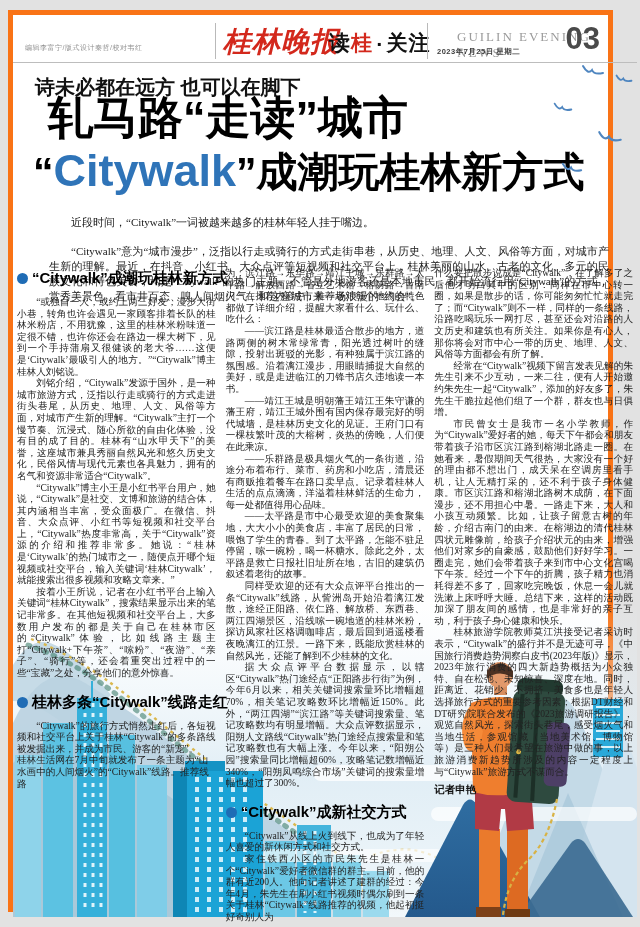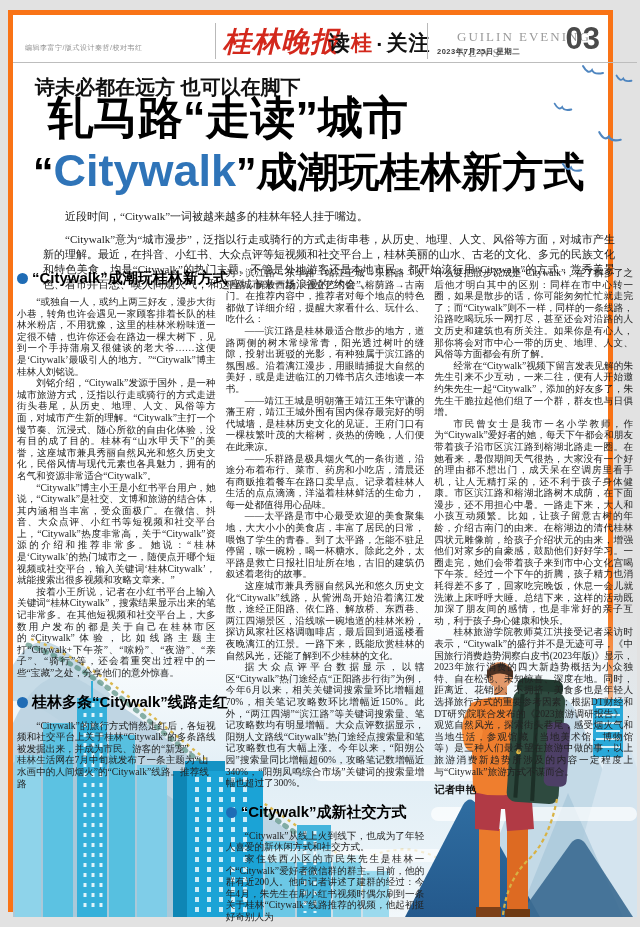--- a/index.html
+++ b/index.html
@@ -27,21 +27,21 @@
           font-size:20px;font-weight:bold;color:#111;}
   .hl1{position:absolute;left:35px;top:78px;font-family:"Liberation Sans",sans-serif;
        font-size:45px;font-weight:900;color:#000;letter-spacing:0px;line-height:50px;}
   .hl2{position:absolute;left:20px;top:132px;font-family:"Liberation Sans",sans-serif;
        font-size:41px;font-weight:900;color:#000;line-height:48px;}
   .hl2 .en{color:#2f74b8;font-size:45px;}
   .bird{position:absolute;}
   
   .lead{position:absolute;left:22px;top:186px;width:588px;font-size:11px;line-height:15px;
         text-align:justify;color:#1b1b1b;}
-  .lead p{margin:8px;text-indent:2em;}
+  .lead p{margin:14px;text-indent:2em;}
   
   .cols{position:absolute;left:4px;top:252px;width:616px;display:flex;gap:10px;z-index:2;}
   .col{flex:1;min-width:0;}
   .sec{display:flex;align-items:center;margin:2px 0 8px 0;font-family:"Liberation Sans",sans-serif;
        font-size:15px;font-weight:bold;color:#000;white-space:nowrap;}
   .sec.mid{margin-top:14px;}
   .dot{display:inline-block;width:11px;height:11px;border-radius:50%;background:#1f6cb5;
        margin-right:4px;flex:0 0 auto;}
   .bp{margin:0;font-size:9.6px;line-height:11.6px;text-align:justify;text-indent:2em;color:#222;}
   .bp.wrap-right{text-align:left;text-indent:0;}
@@ -199,21 +199,21 @@
         </h3>
       <p class="bp">“Citywalk”的旅行方式悄然走红后，各短视频和社交平台上关于桂林“Citywalk”的多条路线被发掘出来，并成为市民、游客的“新宠”。</p>
       <p class="bp wrap-right">桂林生活网在7月中旬就发布了一条主题为“山水画中的人间烟火”的“Citywalk”线路。推荐线路</p>
     </div>
     <div class="col">
       <p class="bp" style="text-indent:0">为：滨江路→东华路→靖江王城→乐群路→太平路→解放西路→省立艺术馆→榕荫路→古南门。在推荐内容中，推荐者对每个地点的特色都做了详细介绍，提醒大家看什么、玩什么、吃什么：</p>
       <p class="bp">——滨江路是桂林最适合散步的地方，道路两侧的树木常绿常青，阳光透过树叶的缝隙，投射出斑驳的光影，有种独属于滨江路的氛围感。沿着漓江漫步，用眼睛捕捉大自然的美好，或是走进临江的刀锋书店久违地读一本书。</p>
       <p class="bp">——靖江王城是明朝藩王靖江王朱守谦的藩王府，靖江王城外围有国内保存最完好的明代城墙，是桂林历史文化的见证。王府门口有一棵枝繁叶茂的大榕树，炎热的傍晚，人们便在此乘凉。</p>
       <p class="bp">——乐群路是极具烟火气的一条街道，沿途分布着布行、菜市、药房和小吃店，清晨还有商贩推着餐车在路口卖早点。记录着桂林人生活的点点滴滴，洋溢着桂林鲜活的生命力，每一处都值得用心品味。</p>
       <p class="bp">——太平路是市中心最受欢迎的美食聚集地，大大小小的美食店，丰富了居民的日常，喂饱了学生的青春。到了太平路，怎能不驻足停留，嗦一碗粉，喝一杯糖水。除此之外，太平路是救亡日报社旧址所在地，古旧的建筑仍叙述着老街的故事。</p>
-      <p class="bp">这座城市兼具秀丽自然风光和悠久历史文化“Citywalk”线路，从訾洲岛开始沿着漓江发散，途经正阳路、依仁路、解放桥、东西巷、两江四湖景区，沿线嗦一碗地道的桂林米粉，探访凤家社区格调咖啡店，最后回到逍遥楼看夜晚漓江的江景。一路下来，既能欣赏桂林的自然风光，还能了解到不少桂林的文化。</p>
+      <p class="bp">同样受欢迎的还有大众点评平台推出的一条“Citywalk”线路，从訾洲岛开始沿着漓江发散，途经正阳路、依仁路、解放桥、东西巷、两江四湖景区，沿线嗦一碗地道的桂林米粉，探访凤家社区格调咖啡店，最后回到逍遥楼看夜晚漓江的江景。一路下来，既能欣赏桂林的自然风光，还能了解到不少桂林的文化。</p>
       <p class="bp">据大众点评平台数据显示，以辖区“Citywalk”热门途经点“正阳路步行街”为例，今年6月以来，相关关键词搜索量环比增幅超70%，相关笔记攻略数环比增幅近150%。此外，“两江四湖”“滨江路”等关键词搜索量、笔记攻略数均有明显增幅。大众点评数据显示，阳朔人文路线“Citywalk”热门途经点搜索量和笔记攻略数也有大幅上涨。今年以来，“阳朔公园”搜索量同比增幅超60%，攻略笔记数增幅近340%，“阳朔凤鸣综合市场”关键词的搜索量增幅也超过了300%。</p>
       <h3 class="sec mid">
           <span class="dot"></span>
           <span>“Citywalk”成新社交方式</span>
         </h3>
       <p class="bp">“Citywalk”从线上火到线下，也成为了年轻人喜爱的新休闲方式和社交方式。</p>
       <p class="bp">家住铁西小区的市民朱先生是桂林一个“Citywalk”爱好者微信群的群主。目前，他的群有近200人。他向记者讲述了建群的经过：今年4月，朱先生在刷小红书视频时偶尔刷到一条关于桂林“Citywalk”线路推荐的视频，他起初挺好奇别人为</p>
     </div>
     <div class="col">
       <p class="bp" style="text-indent:0">什么要把散步说成是“Citywalk”，在了解多了之后他才明白其中的区别：同样在市中心转一圈，如果是散步的话，你可能匆匆忙忙就走完了；而“Citywalk”则不一样，同样的一条线路，沿路吃喝玩乐一网打尽，甚至还会对沿路的人文历史和建筑也有所关注。如果你是有心人，那你将会对市中心一带的历史、地理、人文、风俗等方面都会有所了解。</p>

